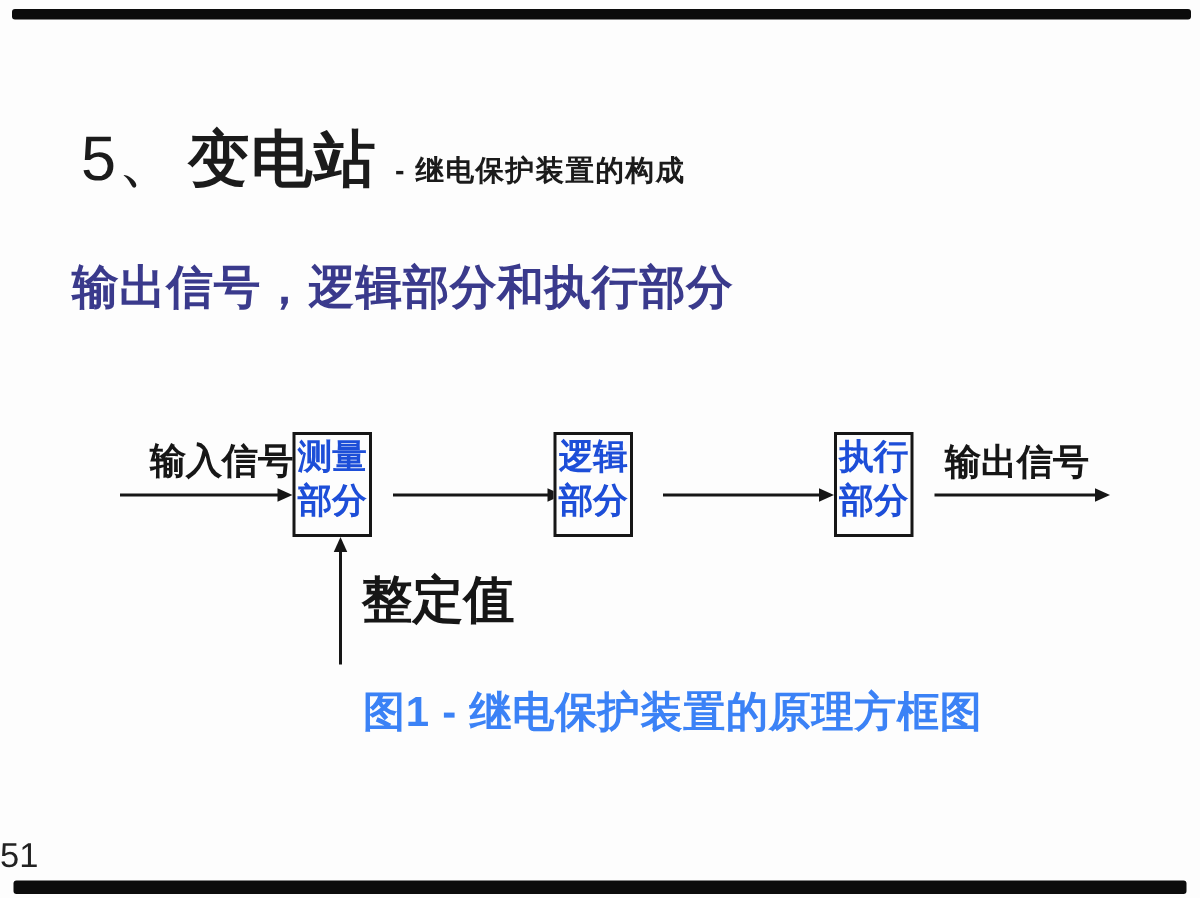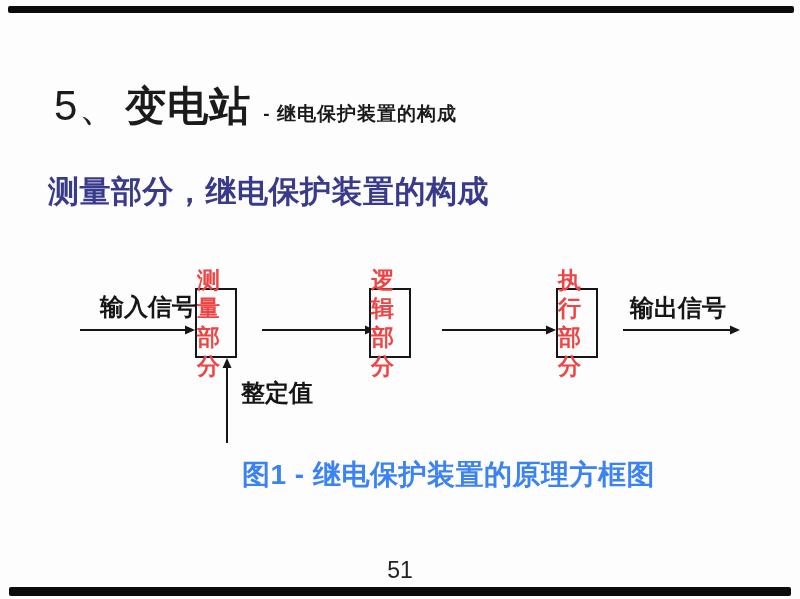--- a/index.html
+++ b/index.html
@@ -19,55 +19,55 @@
   .subtitle{
     position:absolute;left:48px;top:171px;font-size:31px;font-weight:700;
     color:#3a3a8c;white-space:nowrap;letter-spacing:0.5px;
   }
 
   .connectors{position:absolute;left:0;top:0;width:800px;height:599px;pointer-events:none;}
   .connectors line{stroke:#161616;stroke-width:2;}
   .connectors polygon{fill:#161616;}
 
   .block{
-    position:absolute;top:288px;width:42px;height:70px;border:2px solid #161616;
+    position:absolute;top:288px;width:53px;height:70px;border:2px solid #161616;
     box-sizing:border-box;background:#fdfdfd;display:flex;flex-direction:column;
-    align-items:center;justify-content:center;font-size:23px;font-weight:700;
-    line-height:1.25;color:#ef4444;
+    align-items:center;justify-content:flex-start;font-size:23px;font-weight:700;
+    line-height:1.25;color:#1d4ed8;
   }
   .block-measure{left:195px;}
   .block-logic{left:369px;}
   .block-execute{left:556px;}
 
   .flow-label{position:absolute;font-size:24px;font-weight:700;white-space:nowrap;color:#161616;}
   .lbl-input{left:84px;top:291px;margin-left:16px;}
   .lbl-output{left:630px;top:292px;}
-  .lbl-setting{left:241px;top:377px;font-size:24px;}
+  .lbl-setting{left:241px;top:377px;font-size:34px;}
 
   .caption{
     position:absolute;left:242px;top:456px;font-size:28px;font-weight:700;
     white-space:nowrap;color:#3b82f6;letter-spacing:0.5px;
   }
-  .page-num{position:absolute;left:0;top:557px;width:100%;text-align:center;font-size:23px;color:#222;}
+  .page-num{position:absolute;left:0;top:557px;width:100%;text-align:left;font-size:23px;color:#222;}
 </style>
 </head>
 <body>
 
 <div class="slide">
 
   <div class="bar bar-top"></div>
   <div class="bar bar-bottom"></div>
 
   <div class="title">
     <span class="title-num">5、</span>
     <span class="title-main">变电站</span>
     <span class="title-suffix">- 继电保护装置的构成</span>
   </div>
 
-  <div class="subtitle">测量部分，继电保护装置的构成</div>
+  <div class="subtitle">输出信号，逻辑部分和执行部分</div>
 
   <svg class="connectors" viewBox="0 0 800 599">
     <line x1="80" y1="330" x2="186" y2="330"></line>
     <polygon points="195,330 185,325.5 185,334.5"></polygon>
 
     <line x1="262" y1="330" x2="366" y2="330"></line>
     <polygon points="375,330 365,325.5 365,334.5"></polygon>
 
     <line x1="442" y1="330" x2="547" y2="330"></line>
     <polygon points="556,330 546,325.5 546,334.5"></polygon>

